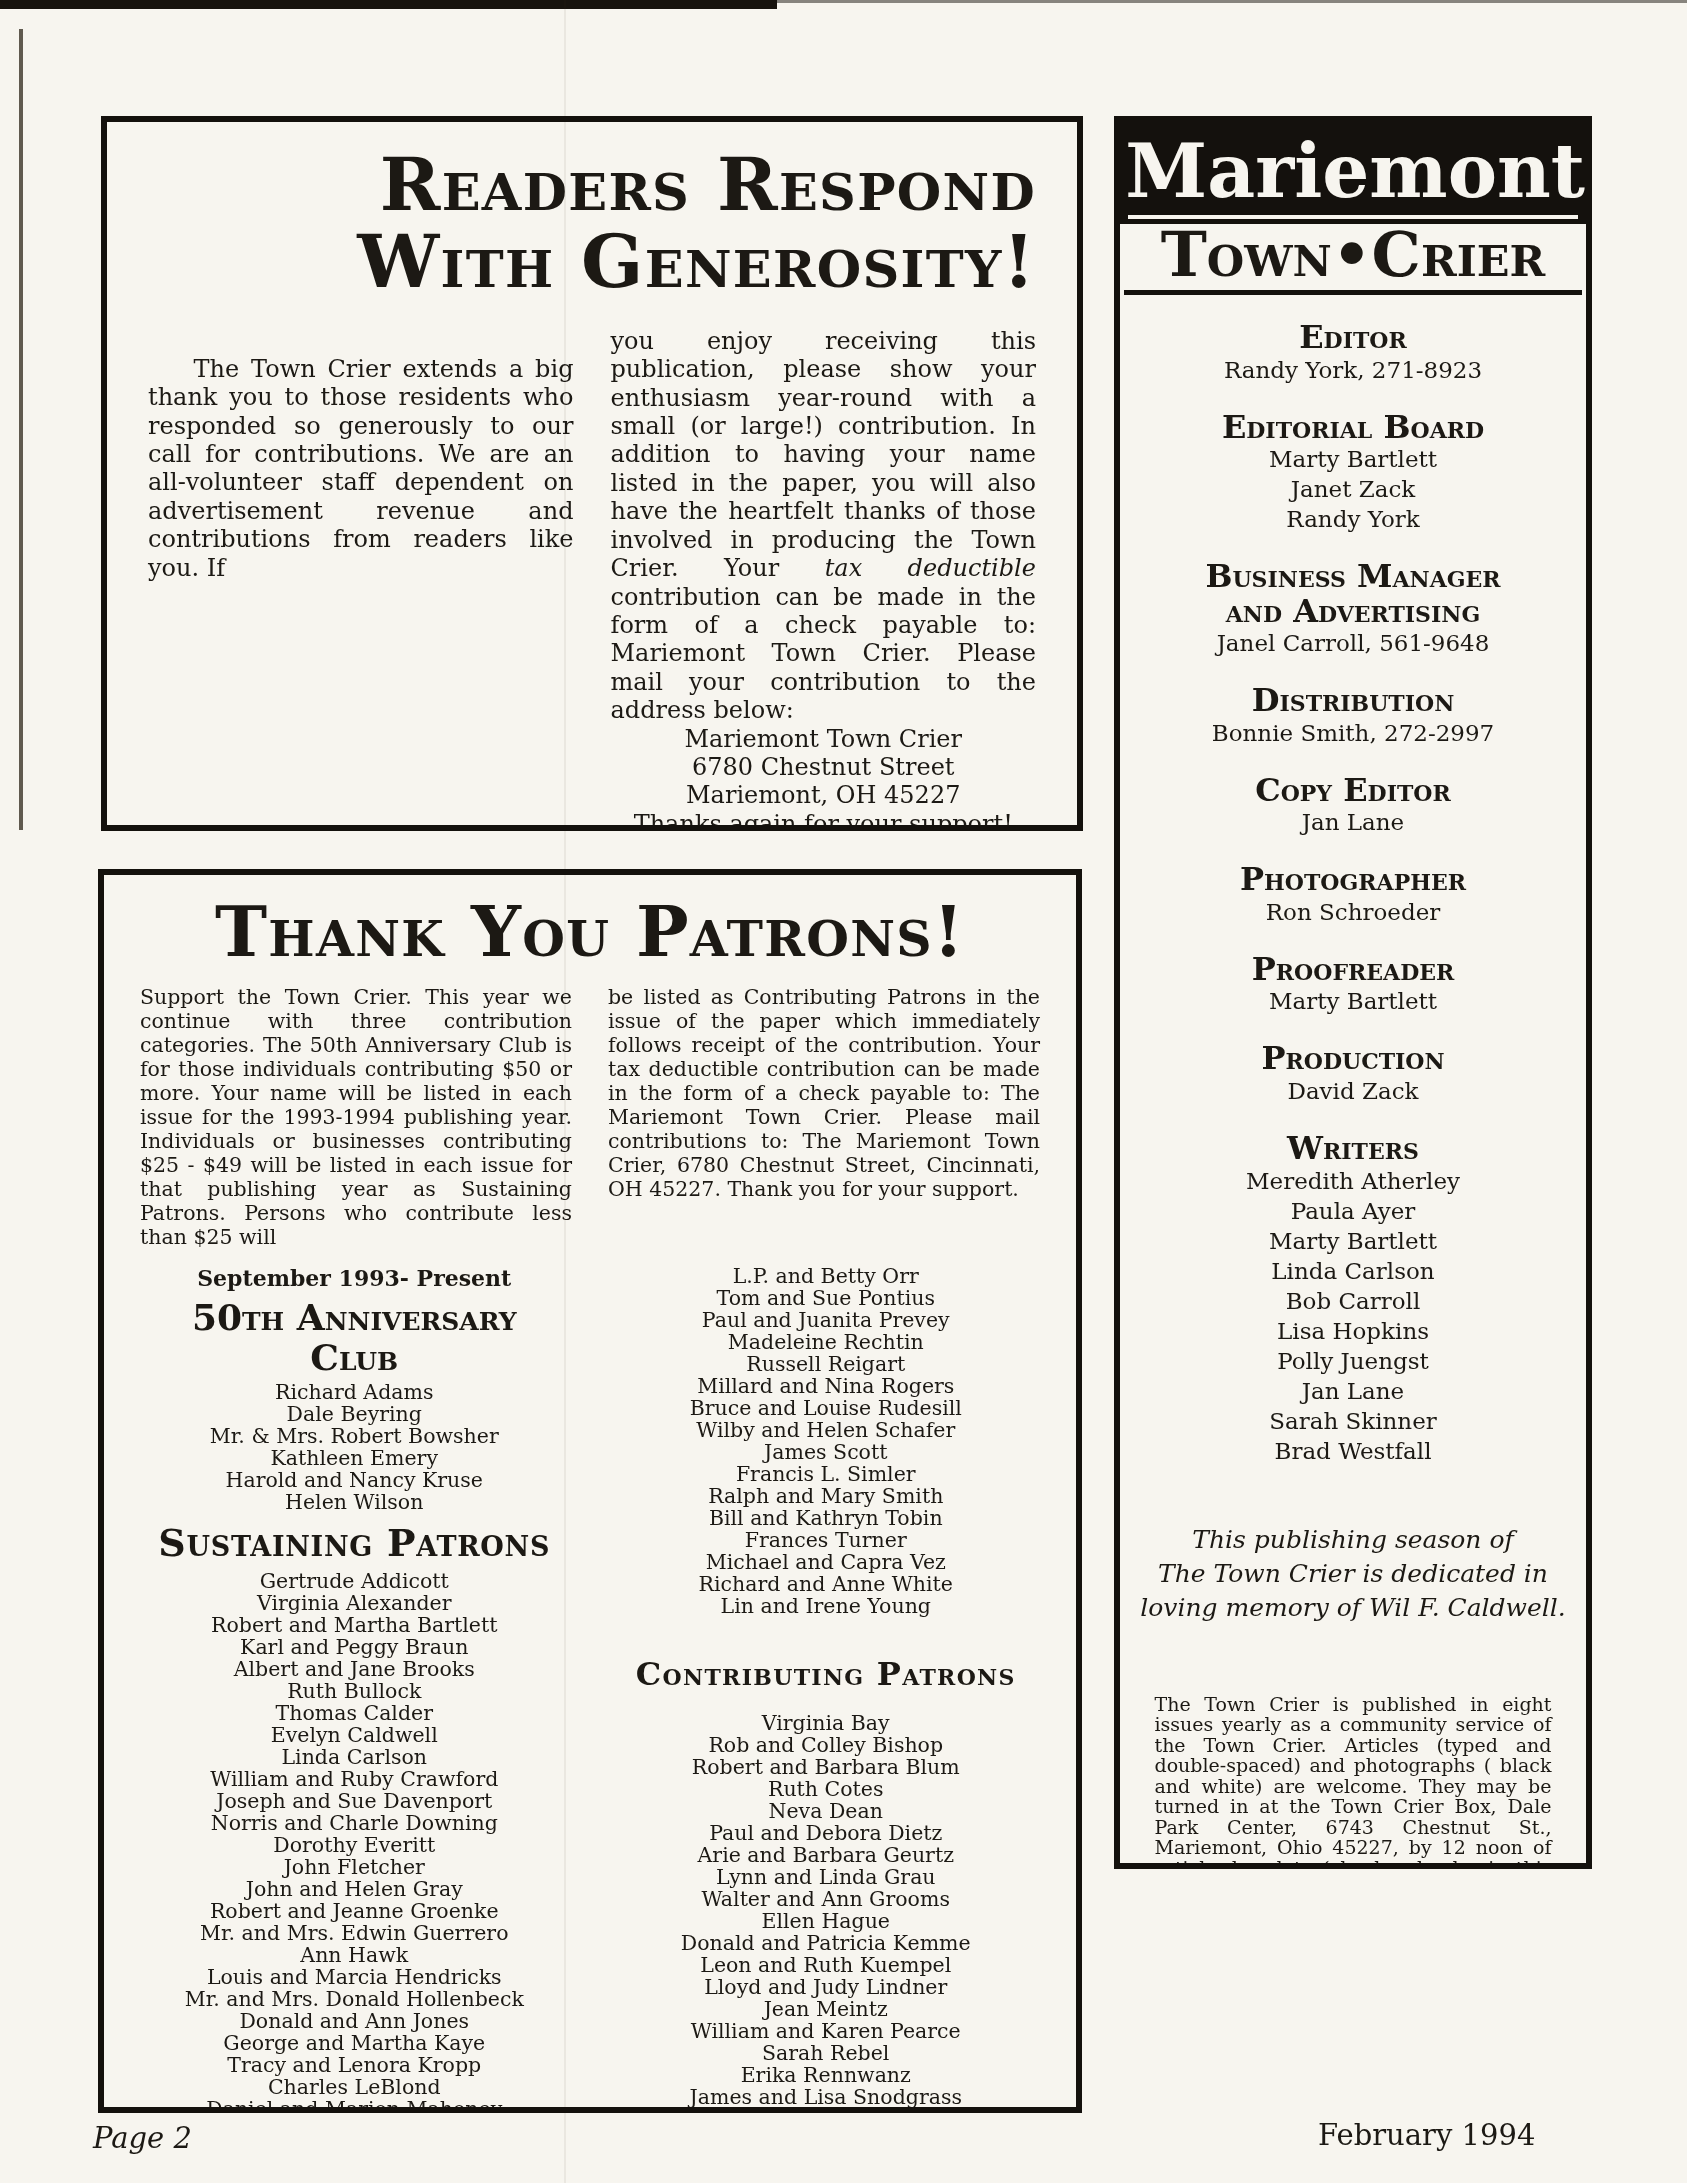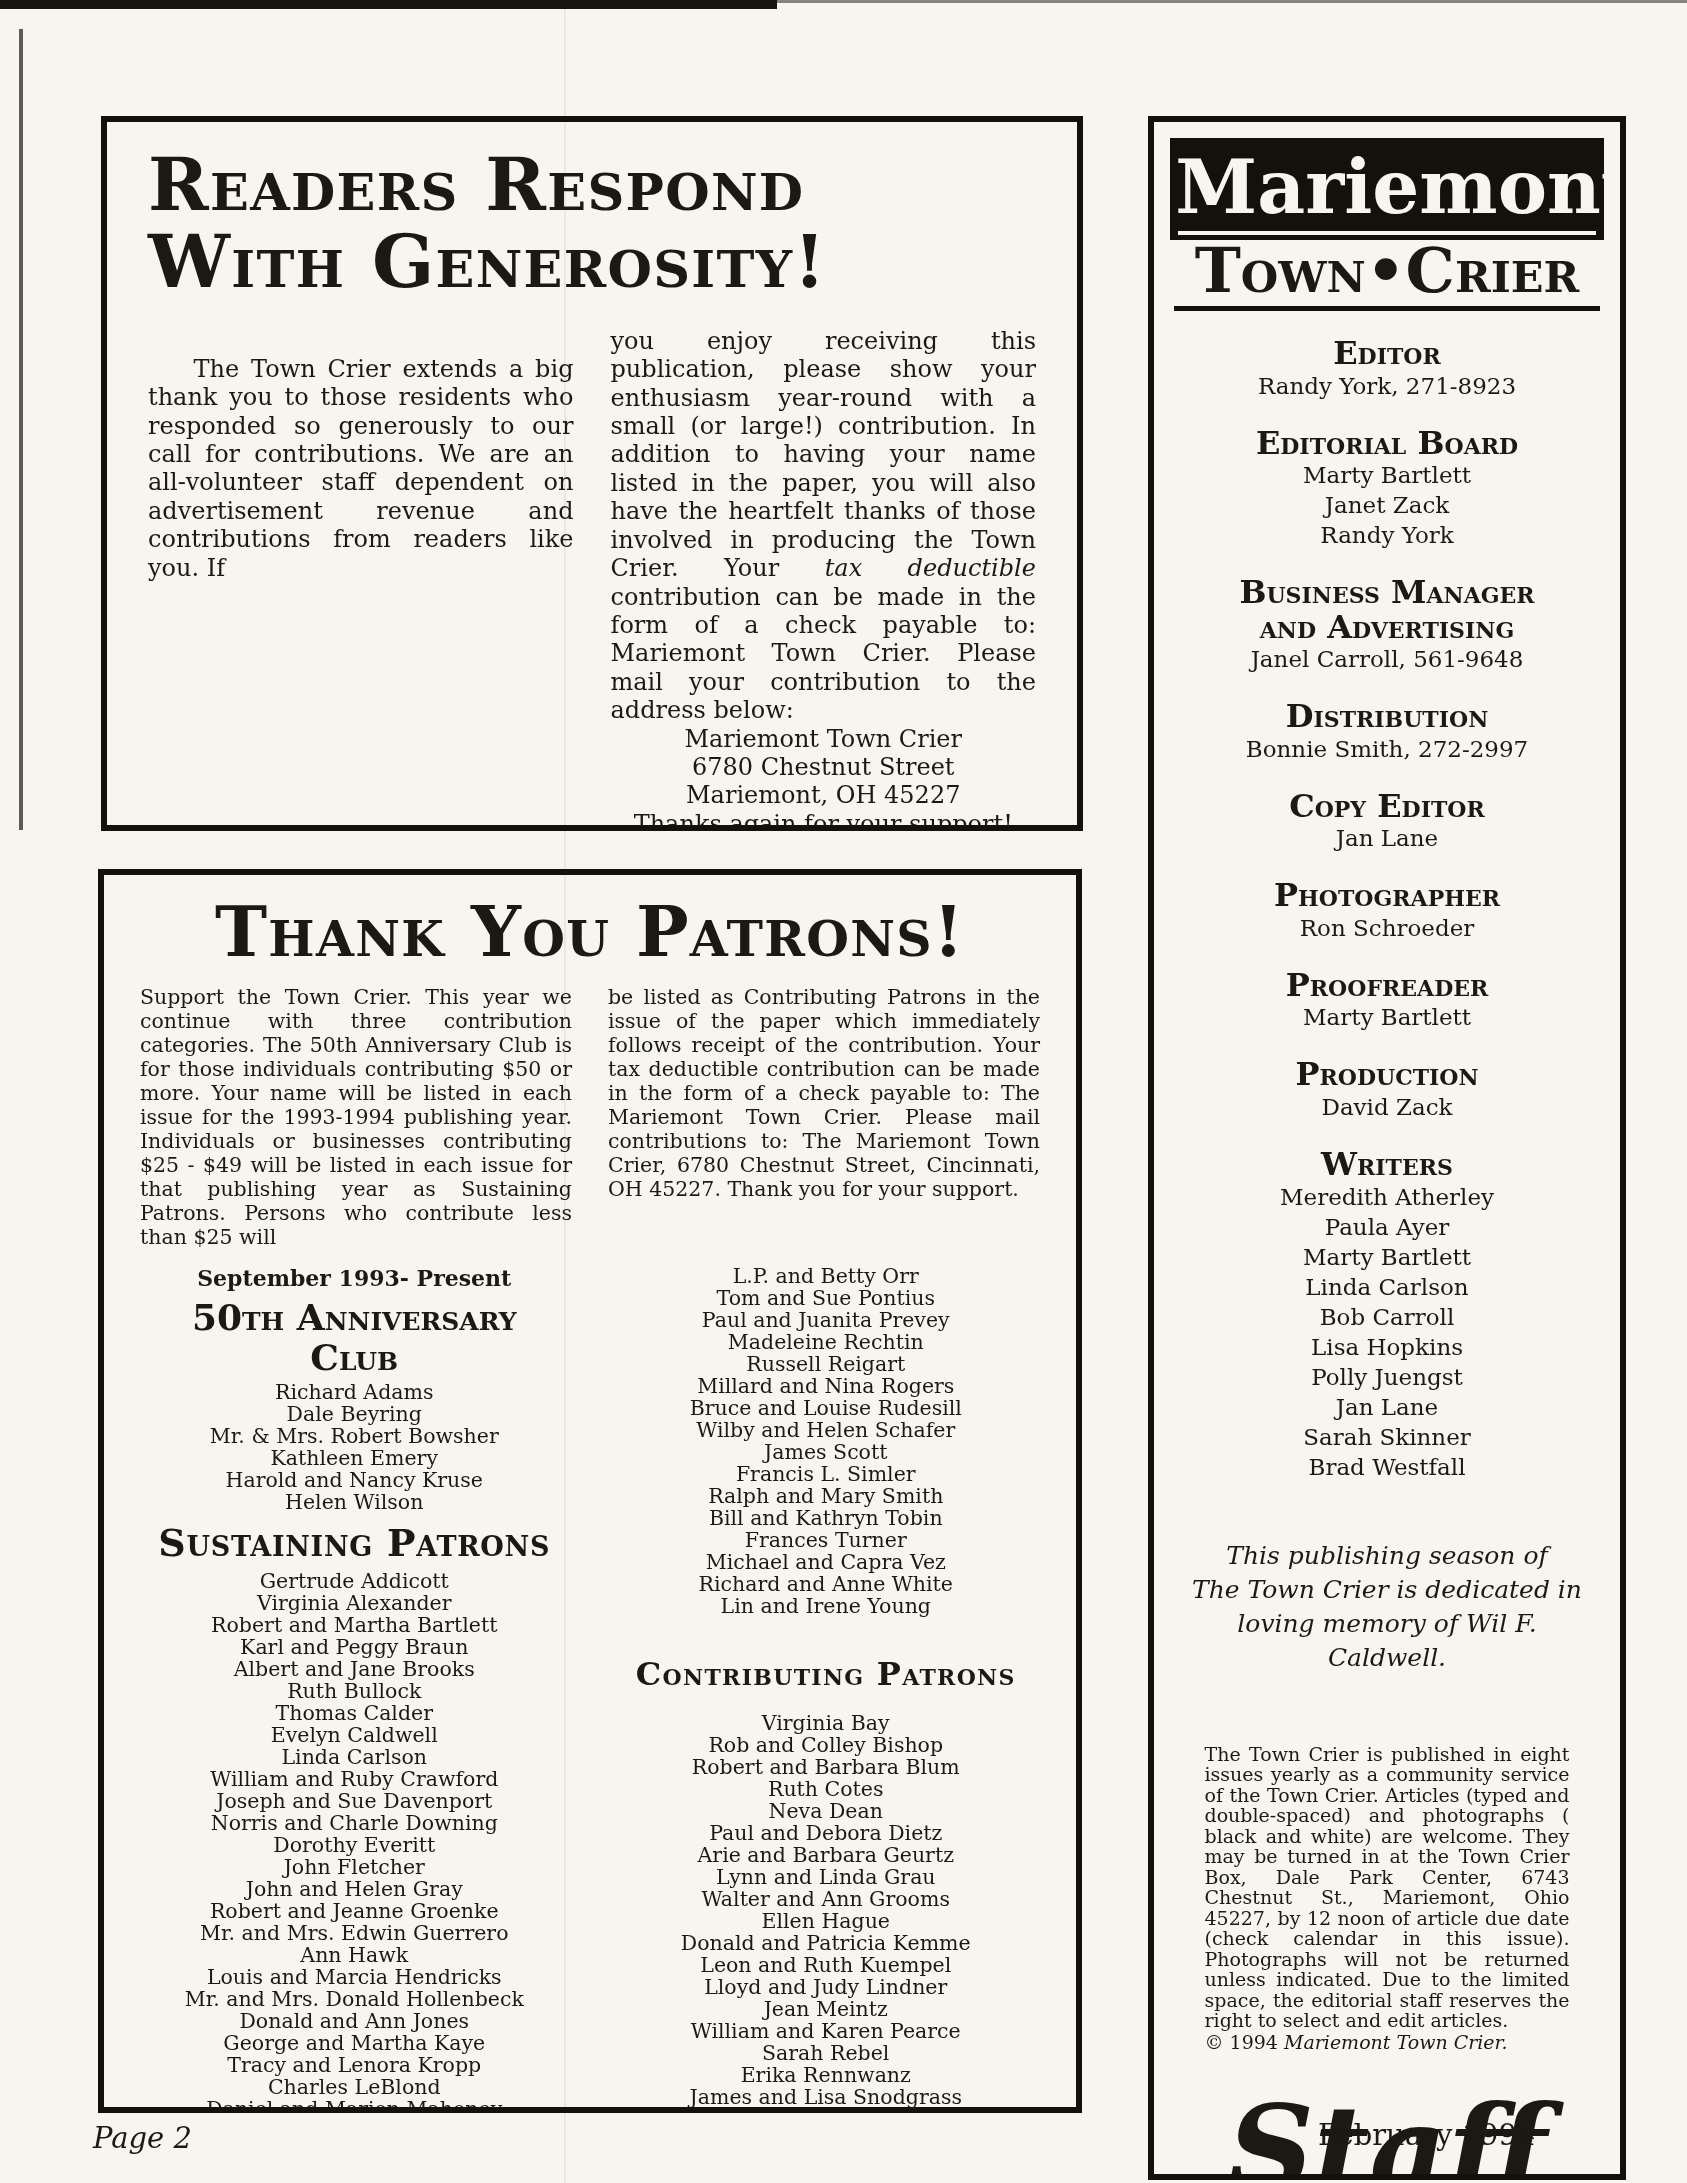--- a/index.html
+++ b/index.html
@@ -12,21 +12,21 @@
 
   
   .scan-top   { position:absolute; left:0; top:0; width:777px; height:9.3px; background:#17130d; }
   .scan-top2  { position:absolute; left:0; top:0; width:1687px; height:3.3px; background:rgba(23,19,13,.5); }
   .scan-left  { position:absolute; left:18.5px; top:29px; width:4px; height:801px; background:rgba(45,38,26,.75); }
   .fold       { position:absolute; left:564px; top:0; width:2px; height:2183px; background:rgba(70,58,34,.07); }
 
   
   #readers-box { left:101px; top:116px; width:982px; height:715px; padding:17px 41px; }
   .r-headline {
-    text-align:left; font-variant:small-caps; font-weight:700;
+    text-align:right; font-variant:small-caps; font-weight:700;
     font-size:73px; line-height:1.06; letter-spacing:1.3px; margin-top:6.6px;
   }
   .readers-cols { display:flex; gap:37px; margin-top:26.5px; }
   .rcol { flex:1; font-size:24px; line-height:28.4px; text-align:justify; }
   .photo-row { display:flex; align-items:flex-end; gap:16px; }
   .photo { width:196px; height:204px; flex:none; background:#c9c5bc; }
   .byline { font-variant:small-caps; font-size:23px; white-space:nowrap; padding-bottom:2.6px; }
   .rcol1-para { margin:28px 0 0; text-indent:1.9em; }
   .addr-line, .closing { text-align:center; }
   .closing { margin-top:0;text-align:center; }
@@ -42,21 +42,21 @@
   .names-cols { display:flex; gap:43px; margin-top:16px; }
   .ncol { flex:1; text-align:center; }
   .period-label { font-weight:700; font-size:22px; margin-bottom:6.6px; }
   .club-heading { font-variant:small-caps; font-weight:700; font-size:36px; line-height:1.1; }
   .club-list { margin-top:4px; }
   .sustaining-heading { font-variant:small-caps; font-weight:700; font-size:38px; line-height:1.1; margin:9.3px 0 5.3px; letter-spacing:0.7px; }
   .contributing-heading { font-variant:small-caps; font-weight:700; font-size:32px; margin:38px 0 18.5px; letter-spacing:1.3px; }
   .name { font-size:20.5px; line-height:22px; }
 
   
-  #masthead-box { left:1114px; top:116px; width:478px; height:2064px; padding:16px;margin-left:34px; }
+  #masthead-box { left:1114px; top:116px; width:478px; height:1753px; padding:0; }
   .mast-band { background:#14110d; padding:12px 5.3px 0; }
   .mast-title1 {
     display:block; text-align:center; color:#f7f5ef; font-weight:700;
     font-size:74px; line-height:1.02; padding-bottom:5.3px;
   }
   .band-rule { height:4px; background:#f7f5ef; margin:0 2.6px; }
   .band-foot { height:5.3px; background:#14110d; }
   .mast-title2 {
     font-variant:small-caps; font-weight:700; font-size:62px; line-height:1.0;
     text-align:center; border-bottom:5.3px solid #14110d; margin:0 4px; padding:0 0 4px;

